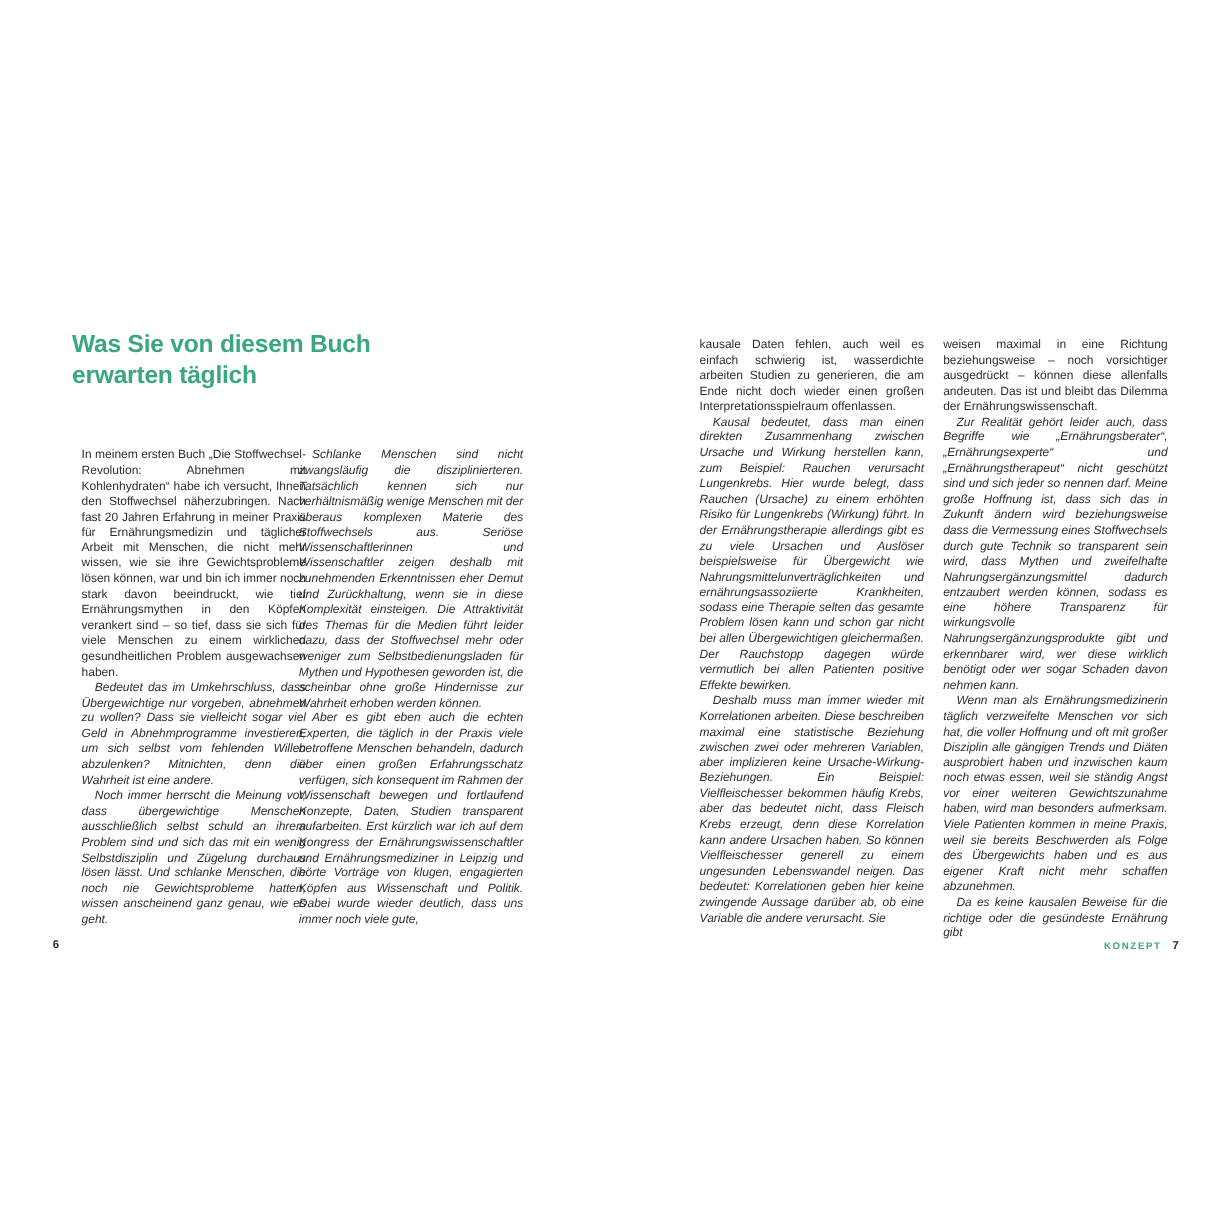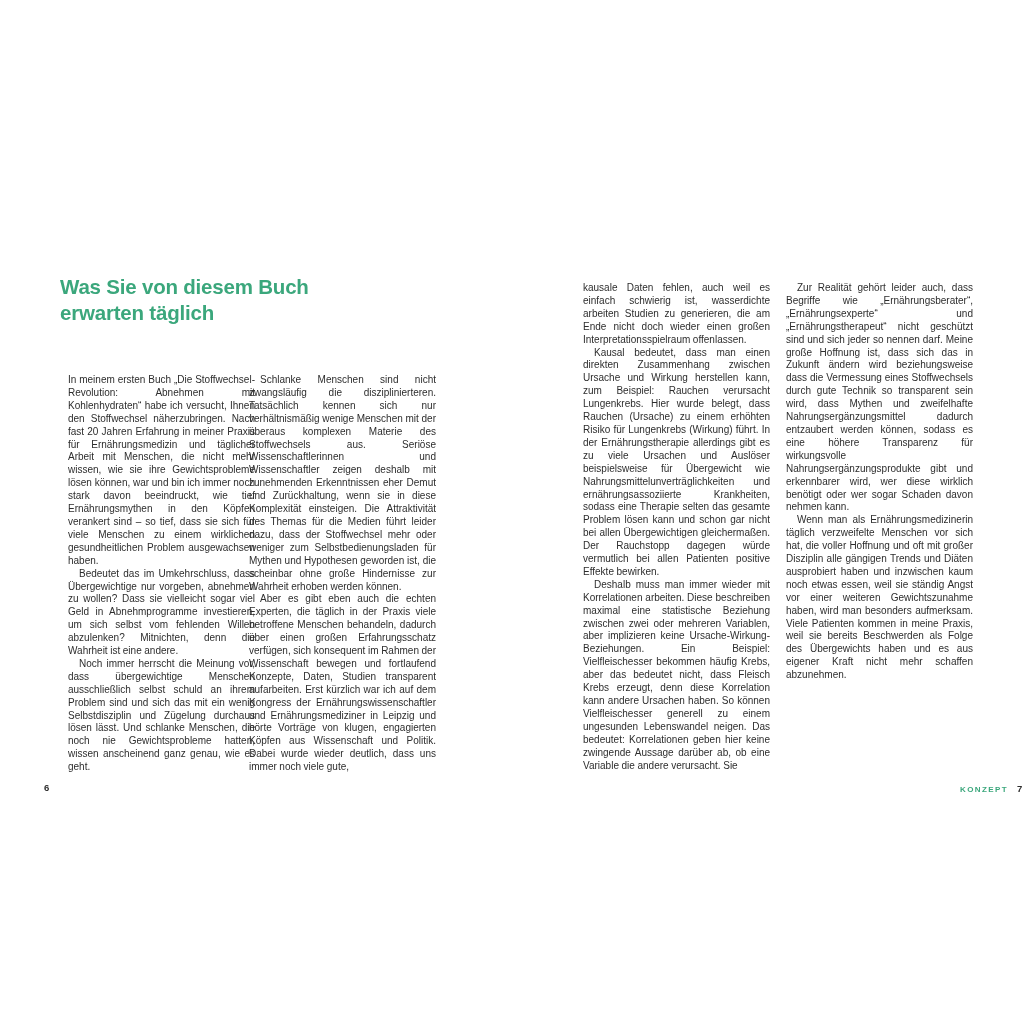--- a/index.html
+++ b/index.html
@@ -35,41 +35,40 @@
     letter-spacing: 0px;
     hyphens: auto;
     -webkit-hyphens: auto;
     word-spacing: -0.2px;
   }
   .col-l1 { left: 68px;  top: 374px; }
   .col-l2 { left: 249px; top: 374px; }
   .col-r1 { left: 583px; top: 282px; }
   .col-r2 { left: 786px; top: 282px; }
   .para { margin: 0; }
-  .para.indent { text-indent: 11px; }
+  .para.indent { text-indent: 11px; font-style: italic; }
   .pagenum-left {
     position: absolute;
     left: 44px; top: 782px;
     color: #2d2d2d;
     font-size: 9.5px;
     font-weight: 700;
   }
   .footer-right {
     position: absolute;
     left: 920px; top: 783px;
     display: flex;
     align-items: baseline;
     gap: 9px;
   }
   .chapter-label {
     color: #3BA77C;
     font-size: 8px;
     font-weight: 700;
     letter-spacing: 1.4px;
-    margin-left: 40px;
   }
   .pagenum-right {
     color: #2d2d2d;
     font-size: 9.5px;
     font-weight: 700;
   }
 </style>
 </head>
 <body>
 
@@ -92,22 +91,24 @@
     <div class="pagenum-left">6</div>
   </div>
 
   <div>
     <div class="col col-r1">
         <p class="para" lang="de">kausale Daten fehlen, auch weil es einfach schwierig ist, wasserdichte arbeiten Studien zu generieren, die am Ende nicht doch wieder einen großen Interpretationsspielraum offenlassen.</p>
         <p class="para indent" lang="de">Kausal bedeutet, dass man einen direkten Zusammenhang zwischen Ursache und Wirkung herstellen kann, zum Beispiel: Rauchen verursacht Lungenkrebs. Hier wurde belegt, dass Rauchen (Ursache) zu einem erhöhten Risiko für Lungenkrebs (Wirkung) führt. In der Ernährungstherapie allerdings gibt es zu viele Ursachen und Auslöser beispielsweise für Übergewicht wie Nahrungsmittelunverträglichkeiten und ernährungsassoziierte Krankheiten, sodass eine Therapie selten das gesamte Problem lösen kann und schon gar nicht bei allen Übergewichtigen gleichermaßen. Der Rauchstopp dagegen würde vermutlich bei allen Patienten positive Effekte bewirken.</p>
         <p class="para indent" lang="de">Deshalb muss man immer wieder mit Korrelationen arbeiten. Diese beschreiben maximal eine statistische Beziehung zwischen zwei oder mehreren Variablen, aber implizieren keine Ursache-Wirkung-Beziehungen. Ein Beispiel: Vielfleischesser bekommen häufig Krebs, aber das bedeutet nicht, dass Fleisch Krebs erzeugt, denn diese Korrelation kann andere Ursachen haben. So können Vielfleischesser generell zu einem ungesunden Lebenswandel neigen. Das bedeutet: Korrelationen geben hier keine zwingende Aussage darüber ab, ob eine Variable die andere verursacht. Sie</p>
       </div>
     <div class="col col-r2">
+        <p class="para" lang="de">weisen maximal in eine Richtung beziehungsweise – noch vorsichtiger ausgedrückt – können diese allenfalls andeuten. Das ist und bleibt das Dilemma der Ernährungswissenschaft.</p>
         <p class="para indent" lang="de">Zur Realität gehört leider auch, dass Begriffe wie „Ernährungsberater“, „Ernährungsexperte“ und „Ernährungstherapeut“ nicht geschützt sind und sich jeder so nennen darf. Meine große Hoffnung ist, dass sich das in Zukunft ändern wird beziehungsweise dass die Vermessung eines Stoffwechsels durch gute Technik so transparent sein wird, dass Mythen und zweifelhafte Nahrungsergänzungsmittel dadurch entzaubert werden können, sodass es eine höhere Transparenz für wirkungsvolle Nahrungsergänzungsprodukte gibt und erkennbarer wird, wer diese wirklich benötigt oder wer sogar Schaden davon nehmen kann.</p>
         <p class="para indent" lang="de">Wenn man als Ernährungsmedizinerin täglich verzweifelte Menschen vor sich hat, die voller Hoffnung und oft mit großer Disziplin alle gängigen Trends und Diäten ausprobiert haben und inzwischen kaum noch etwas essen, weil sie ständig Angst vor einer weiteren Gewichtszunahme haben, wird man besonders aufmerksam. Viele Patienten kommen in meine Praxis, weil sie bereits Beschwerden als Folge des Übergewichts haben und es aus eigener Kraft nicht mehr schaffen abzunehmen.</p>
+        <p class="para indent" lang="de">Da es keine kausalen Beweise für die richtige oder die gesündeste Ernährung gibt</p>
       </div>
     <div class="footer-right">
       <span class="chapter-label">KONZEPT</span>
       <span class="pagenum-right">7</span>
     </div>
   </div>
 
 </div>
 
 </body></html>

